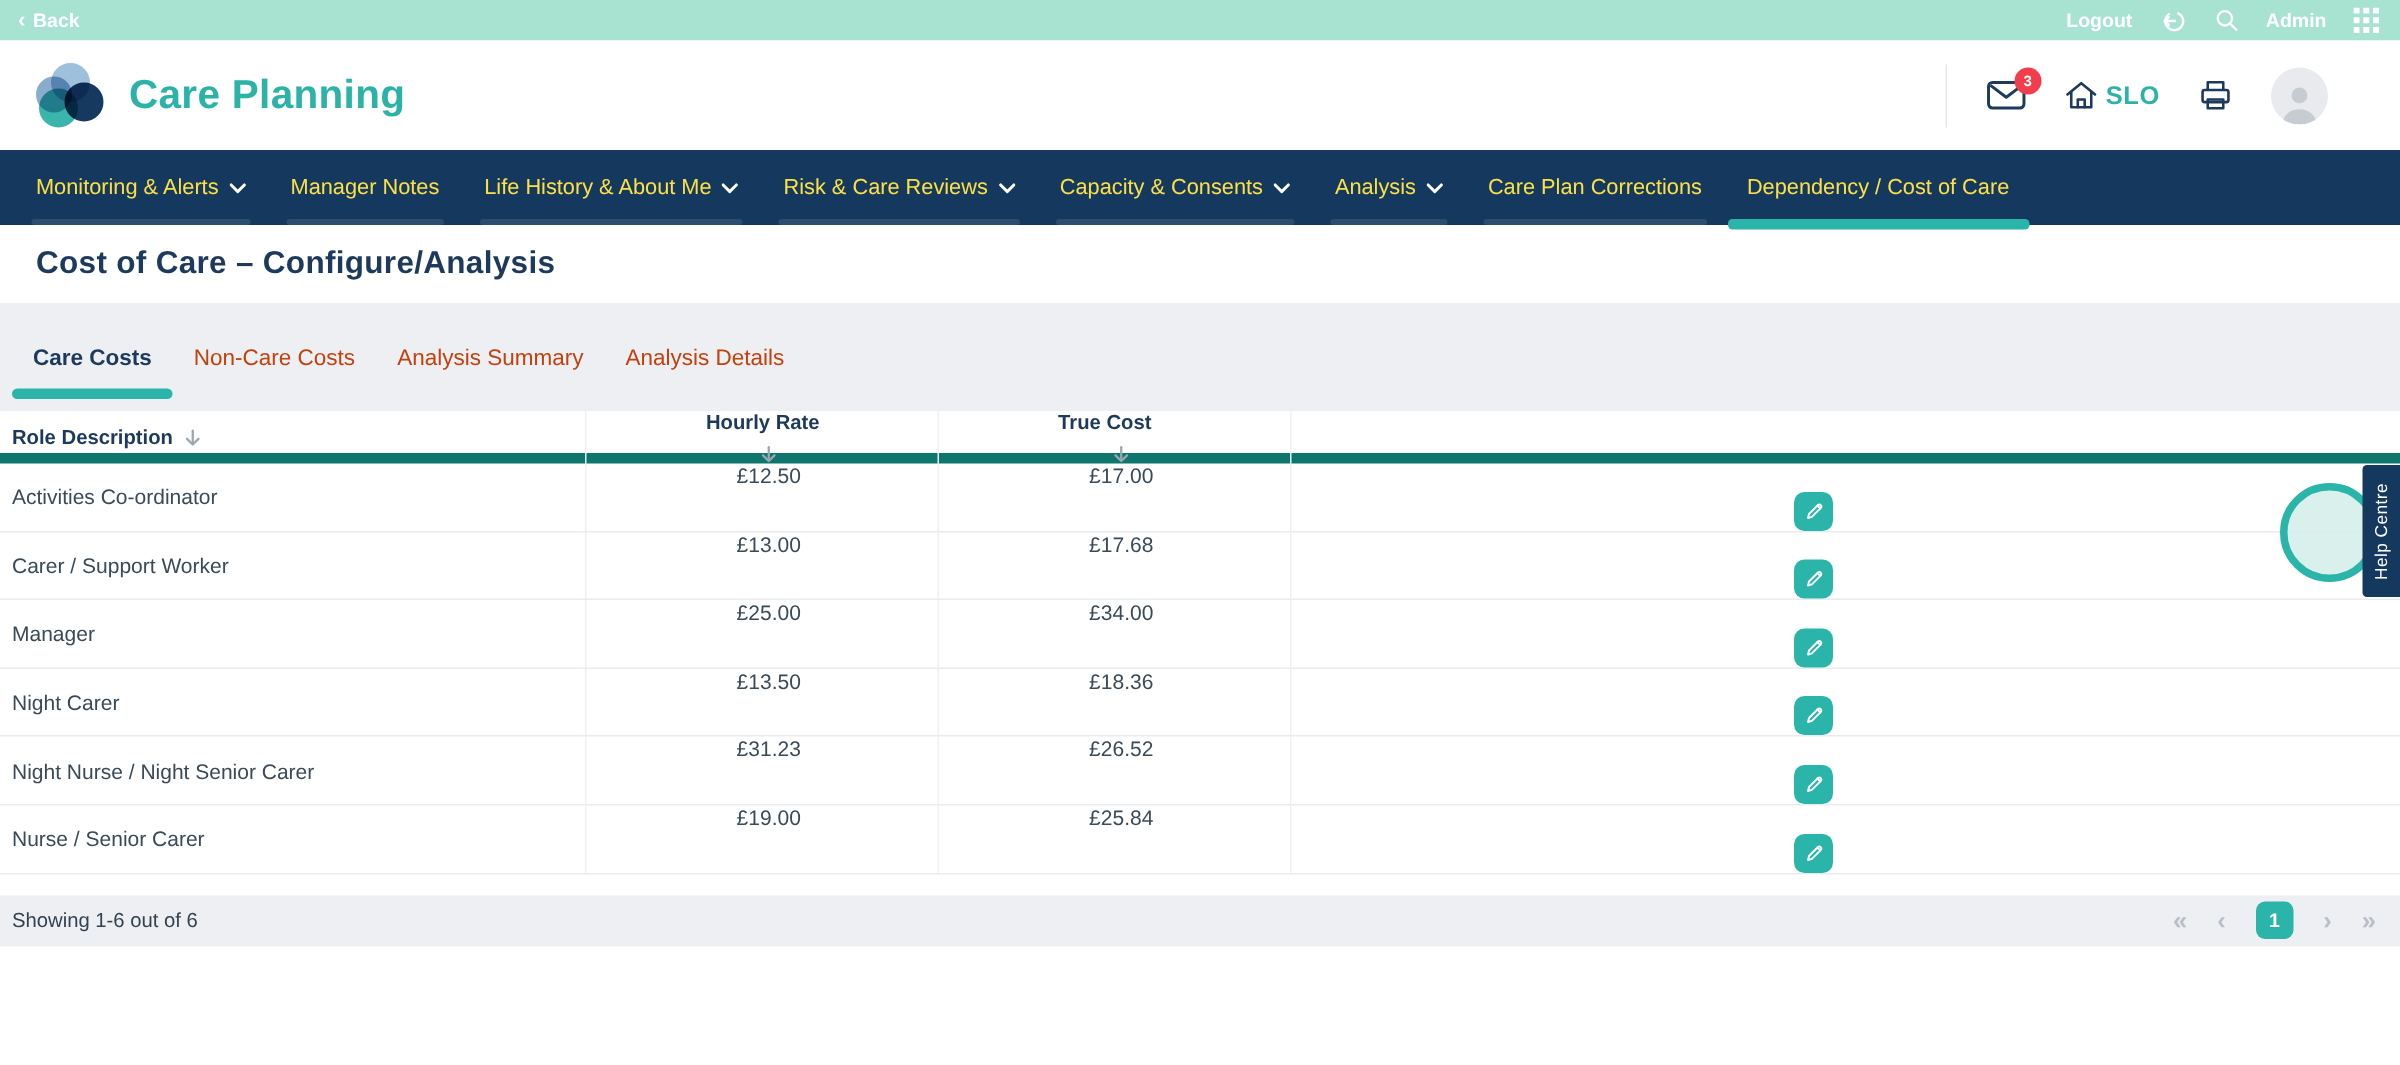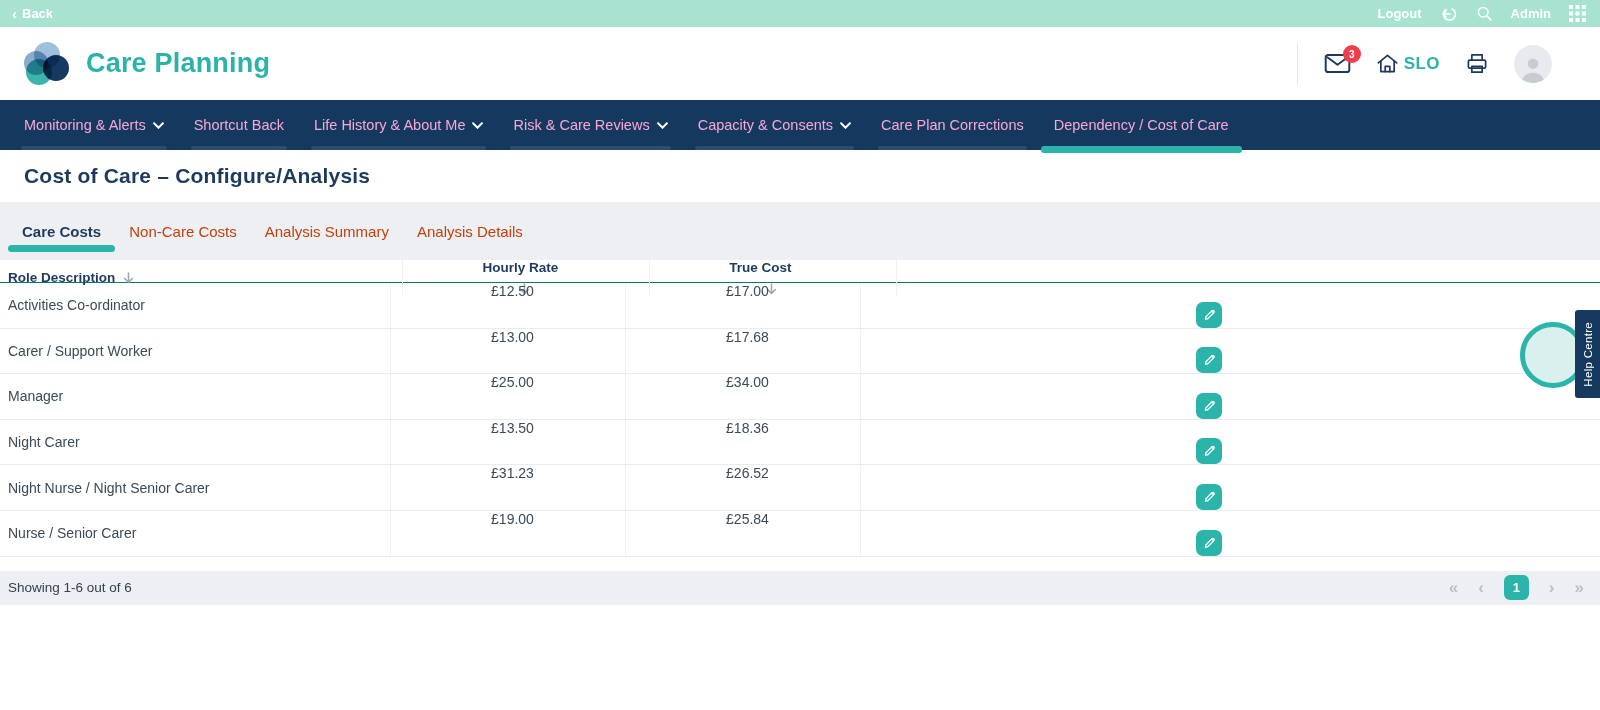--- a/index.html
+++ b/index.html
@@ -32,42 +32,42 @@
            background:#f23d4c; color:#fff; font-size:10px; font-weight:bold; display:flex;
            align-items:center; justify-content:center; }
   .home-wrap { display:flex; align-items:center; gap:5px; }
   .slo { color:#2bb3a8; font-size:17px; font-weight:bold; letter-spacing:.4px; }
   .avatar { width:38px; height:38px; border-radius:50%; background:#e8eaed; display:flex;
             align-items:flex-end; justify-content:center; overflow:hidden; }
 
   
   .navbar { height:50px; background:#15395e; display:flex; align-items:stretch; padding-left:9px; }
   .nav-item { position:relative; display:flex; align-items:center; gap:7px; padding:0 15px;
-              color:#f9a8d4; font-size:14.5px; font-weight:500; cursor:pointer; white-space:nowrap; }
+              color:#fde047; font-size:14.5px; font-weight:500; cursor:pointer; white-space:nowrap; }
   .nav-item::after { content:""; position:absolute; left:12px; right:12px; bottom:0; height:4px;
                      background:rgba(255,255,255,.10); border-radius:2px; }
   .nav-item.active::after { left:2px; right:2px; bottom:-3px; height:7px; background:#2bb5aa;
                             border-radius:3px; }
 
   
   .title-bar { height:52px; background:#fff; display:flex; align-items:center; padding-left:24px; }
   .page-title { color:#1d3a5c; font-size:21px; font-weight:bold; letter-spacing:.2px; }
 
   
-  .tabstrip { height:58px; background:#edeff3; display:flex; align-items:center; padding-left:8px; }
+  .tabstrip { height:72px; background:#edeff3; display:flex; align-items:center; padding-left:8px; }
   .tab { position:relative; height:100%; display:flex; align-items:center; padding:0 14px;
          font-size:15px; color:#c2410c; cursor:pointer; }
   .tab.active { color:#1d3a5c; font-weight:bold; }
   .tab.active::after { content:""; position:absolute; left:0; right:0; bottom:8px; height:7px;
                        border-radius:4px; background:#2bb5aa; }
 
   
   .table-wrap { background:#fff; }
   .thead, .trow { display:grid; grid-template-columns:390px 235px 235px 1fr; align-items:center; }
-  .thead { height:23px; border-bottom:1px solid #0f766e;gap:12px; }
+  .thead { height:35px; border-bottom:7px solid #0f766e; }
   .th { display:flex; align-items:center; gap:8px; color:#1d3a5c; font-size:13.5px; font-weight:bold;
         height:100%; }
   .cell-1 { padding-left:8px; }
   .cell-2, .cell-3, .cell-4 { padding-left:9px; border-left:1px solid #eef1f3; height:100%;
         display:flex; align-items:center;flex-direction:column; }
   .trow { height:45.6px; border-bottom:1px solid #e9ecef; color:#3a4a57; font-size:14px; }
   .cell-4 { justify-content:flex-end; padding-right:52px; }
   .edit-btn { width:26px; height:26px; border:none; border-radius:7px; background:#2bb5aa;
               display:flex; align-items:center; justify-content:center; cursor:pointer;
               position:relative; z-index:6; }
@@ -175,36 +175,42 @@
 </div>
 
 <div class="navbar">
   <div class="nav-item">
     <span>Monitoring &amp; Alerts</span>
     <svg width="11" height="7" viewBox="0 0 10 6" fill="none" stroke="#fff" stroke-width="1.8" stroke-linecap="round">
         <path d="M1 1l4 4 4-4"></path>
       </svg>
   </div>
   <div class="nav-item">
-    <span>Shortcut Back</span>
+    <span>Manager Notes</span>
   </div>
   <div class="nav-item">
     <span>Life History &amp; About Me</span>
     <svg width="11" height="7" viewBox="0 0 10 6" fill="none" stroke="#fff" stroke-width="1.8" stroke-linecap="round">
         <path d="M1 1l4 4 4-4"></path>
       </svg>
   </div>
   <div class="nav-item">
     <span>Risk &amp; Care Reviews</span>
     <svg width="11" height="7" viewBox="0 0 10 6" fill="none" stroke="#fff" stroke-width="1.8" stroke-linecap="round">
         <path d="M1 1l4 4 4-4"></path>
       </svg>
   </div>
   <div class="nav-item">
     <span>Capacity &amp; Consents</span>
+    <svg width="11" height="7" viewBox="0 0 10 6" fill="none" stroke="#fff" stroke-width="1.8" stroke-linecap="round">
+        <path d="M1 1l4 4 4-4"></path>
+      </svg>
+  </div>
+  <div class="nav-item">
+    <span>Analysis</span>
     <svg width="11" height="7" viewBox="0 0 10 6" fill="none" stroke="#fff" stroke-width="1.8" stroke-linecap="round">
         <path d="M1 1l4 4 4-4"></path>
       </svg>
   </div>
   <div class="nav-item">
     <span>Care Plan Corrections</span>
   </div>
   <div class="nav-item active">
     <span>Dependency / Cost of Care</span>
   </div>

